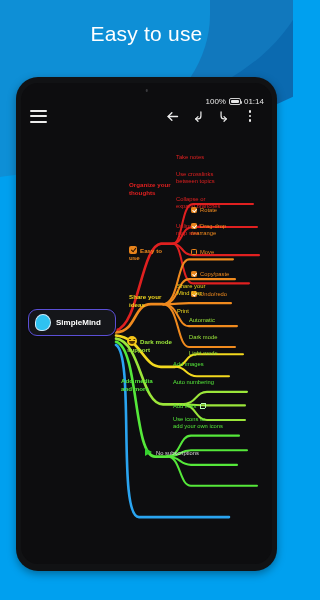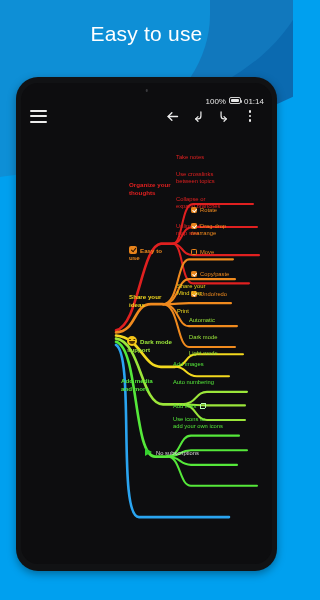--- a/index.html
+++ b/index.html
@@ -43,21 +43,21 @@
     position:relative; width:100%; height:100%;
     background:#0d0d0f; border-radius:17px; overflow:hidden;
   }
   .statusbar {
     height:18px; position:relative; color:#e6e6e6;
     font-size:8px; display:flex; align-items:center;
     justify-content:flex-end; padding:0 8px;
   }
   .cam { position:absolute; left:50%; top:6px; width:2.5px;height:2.5px;
          border-radius:50%; background:#3a3a3e; transform:translateX(-50%); }
-  .st-right { display:flex; align-items:flex-start; gap:3px;margin-top:19px; }
+  .st-right { display:flex; align-items:center; gap:3px;margin-top:19px; }
   .batt { width:12px; height:7px; border:1px solid #cfcfcf; border-radius:2px;
           position:relative; display:inline-block; }
   .batt:after{content:"";position:absolute;right:-2.5px;top:1.5px;width:1.5px;height:3px;
               background:#cfcfcf;border-radius:0 1px 1px 0;}
   .batt i{position:absolute;left:1px;top:1px;bottom:1px;width:8px;background:#e8e8e8;border-radius:1px;display:block;}
   .toolbar {
     height:30px; display:flex; align-items:center;
     padding:0 9px; color:#e9e9e9;
   }
   .tb-spacer { flex:1; }
@@ -217,20 +217,26 @@
           <path d="M95 202 C118 208 112 312 134 312 L146 312" stroke="#55e83a" stroke-width="2.6"></path>
           <path d="M146 312 C160 312 158 292 170 292 L218 292" stroke="#55e83a" stroke-width="2"></path>
           <path d="M146 312 C160 312 158 306 170 306 L226 306" stroke="#55e83a" stroke-width="2"></path>
           <path d="M146 312 C160 312 158 320 170 320 L216 320" stroke="#55e83a" stroke-width="2"></path>
           <path d="M146 312 C160 312 158 340 170 340 L236 340" stroke="#55e83a" stroke-width="2"></path>
 
           <path d="M95 205 C114 216 96 370 118 370 L208 370" stroke="#2aa4f0" stroke-width="2.6"></path>
         </g>
       </svg>
 
+      <div class="center-node">
+        <div class="logo">
+          <div class="logo-shape"></div>
+        </div>
+        <div class="center-label">SimpleMind</div>
+      </div>
 
       <div class="node c-red" style="left:108px; top:50px;">Organize your
 thoughts</div>
       <div class="node leaf c-red" style="left:155px; top:23px;">Take notes</div>
       <div class="node leaf c-red" style="left:155px; top:40px;">Use crosslinks
 between topics</div>
       <div class="node leaf c-red" style="left:155px; top:65px;">Collapse or
 expand branches</div>
       <div class="node leaf c-red" style="left:155px; top:92px;">Unlimited
 map size</div>

